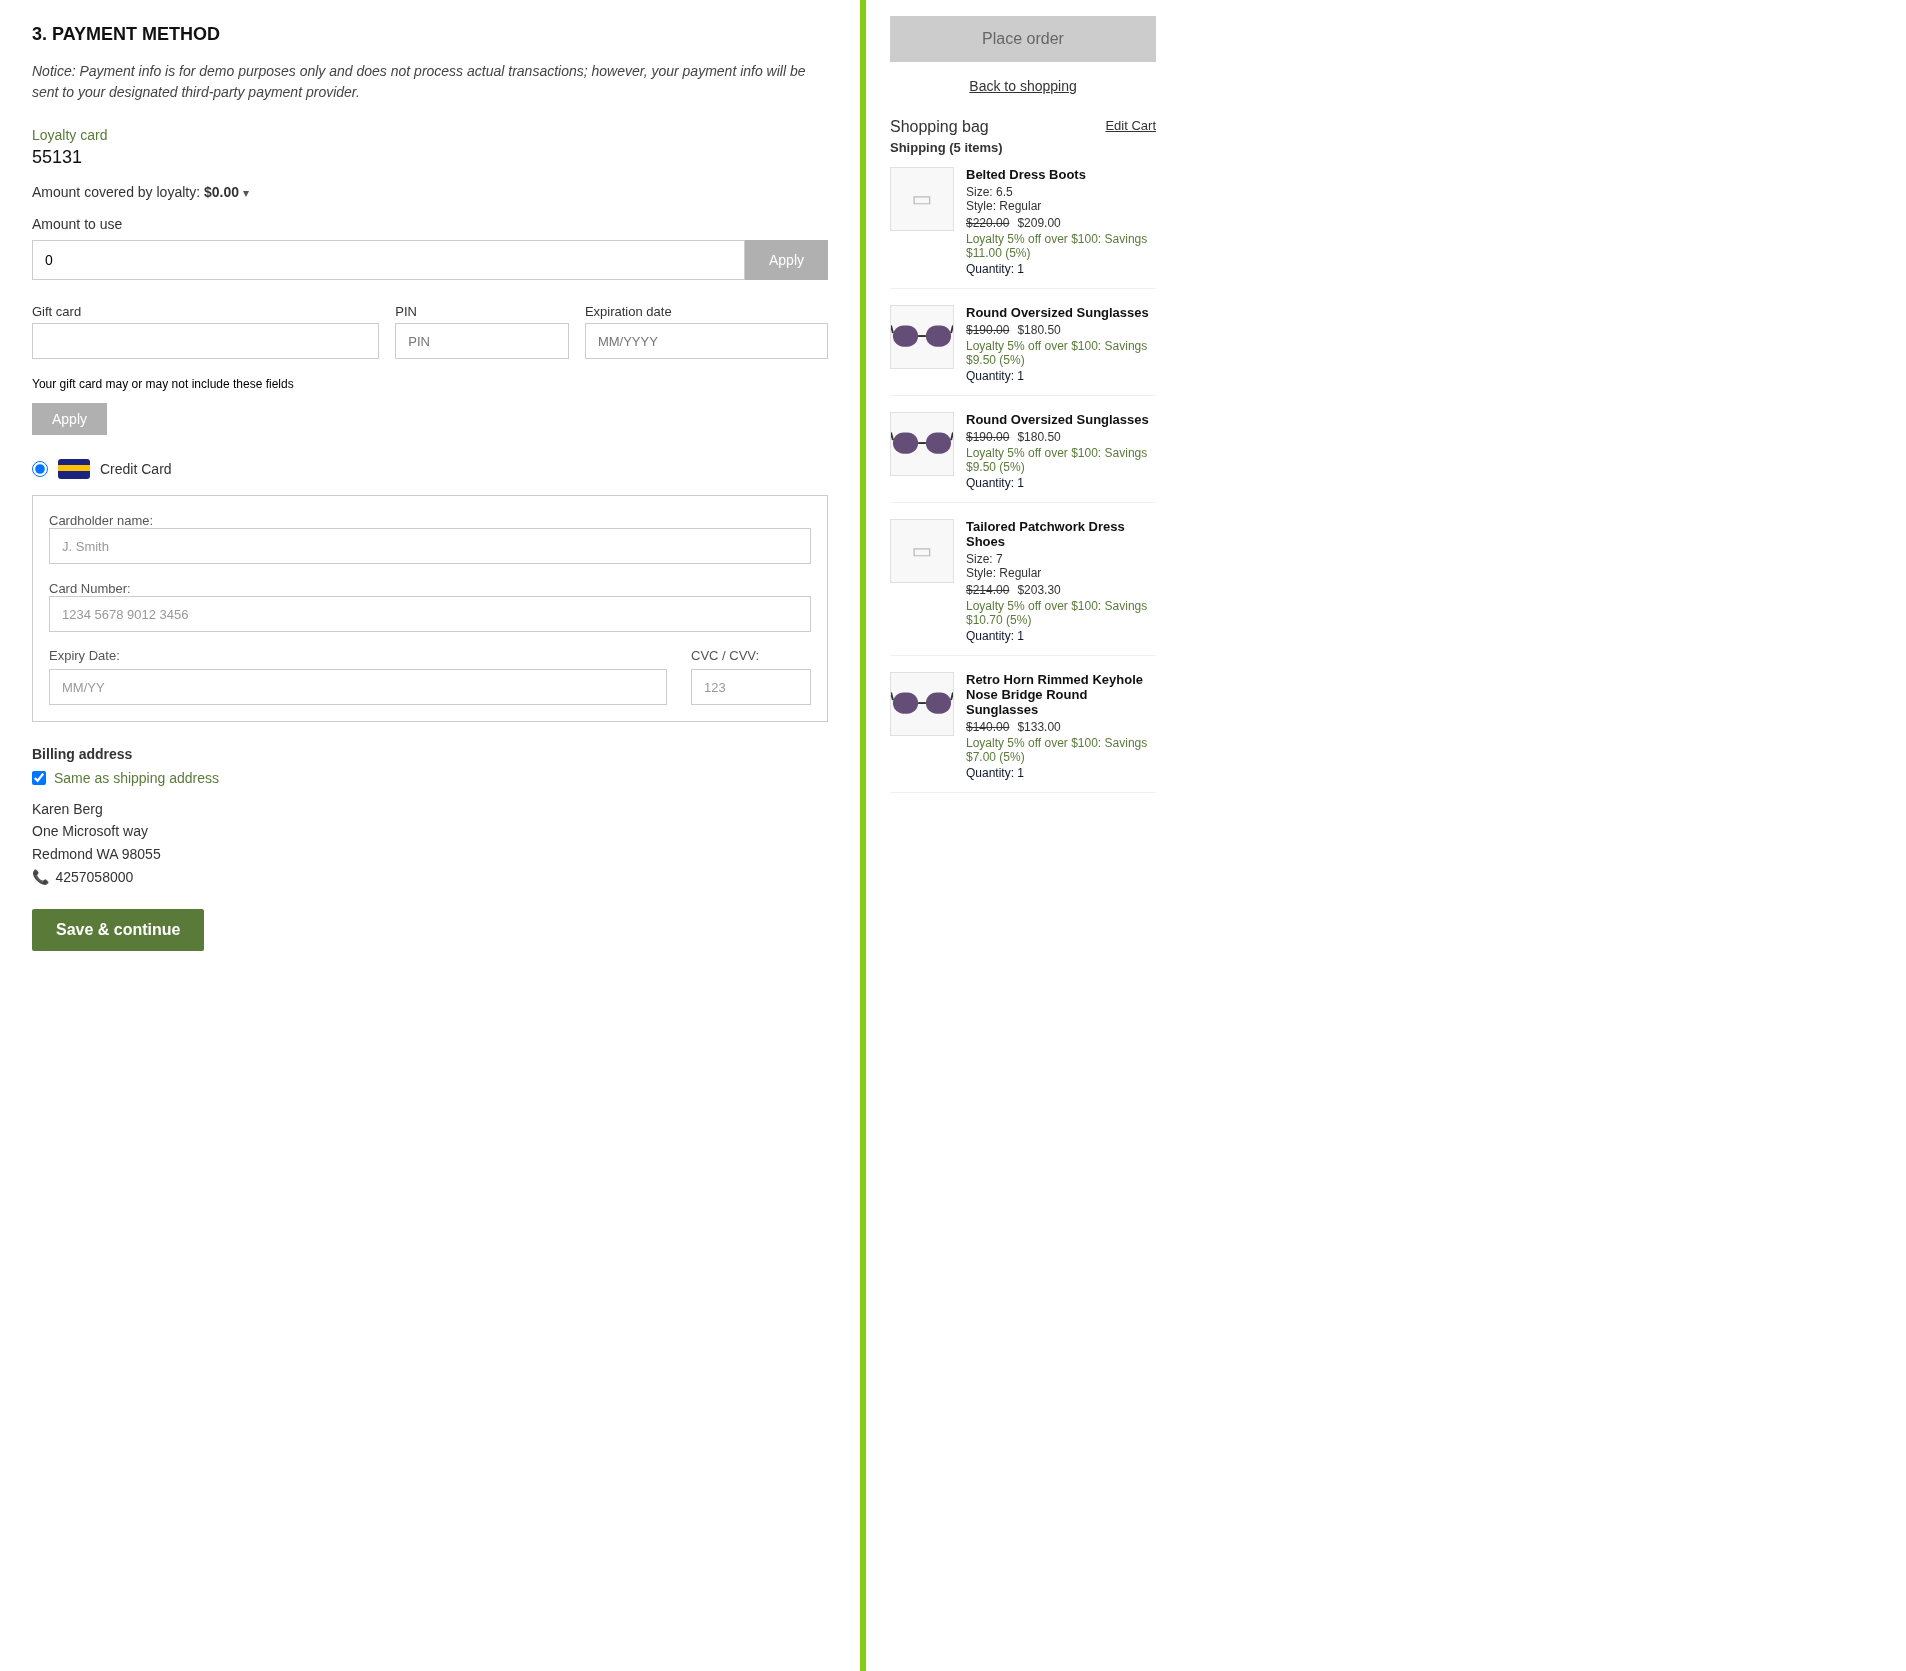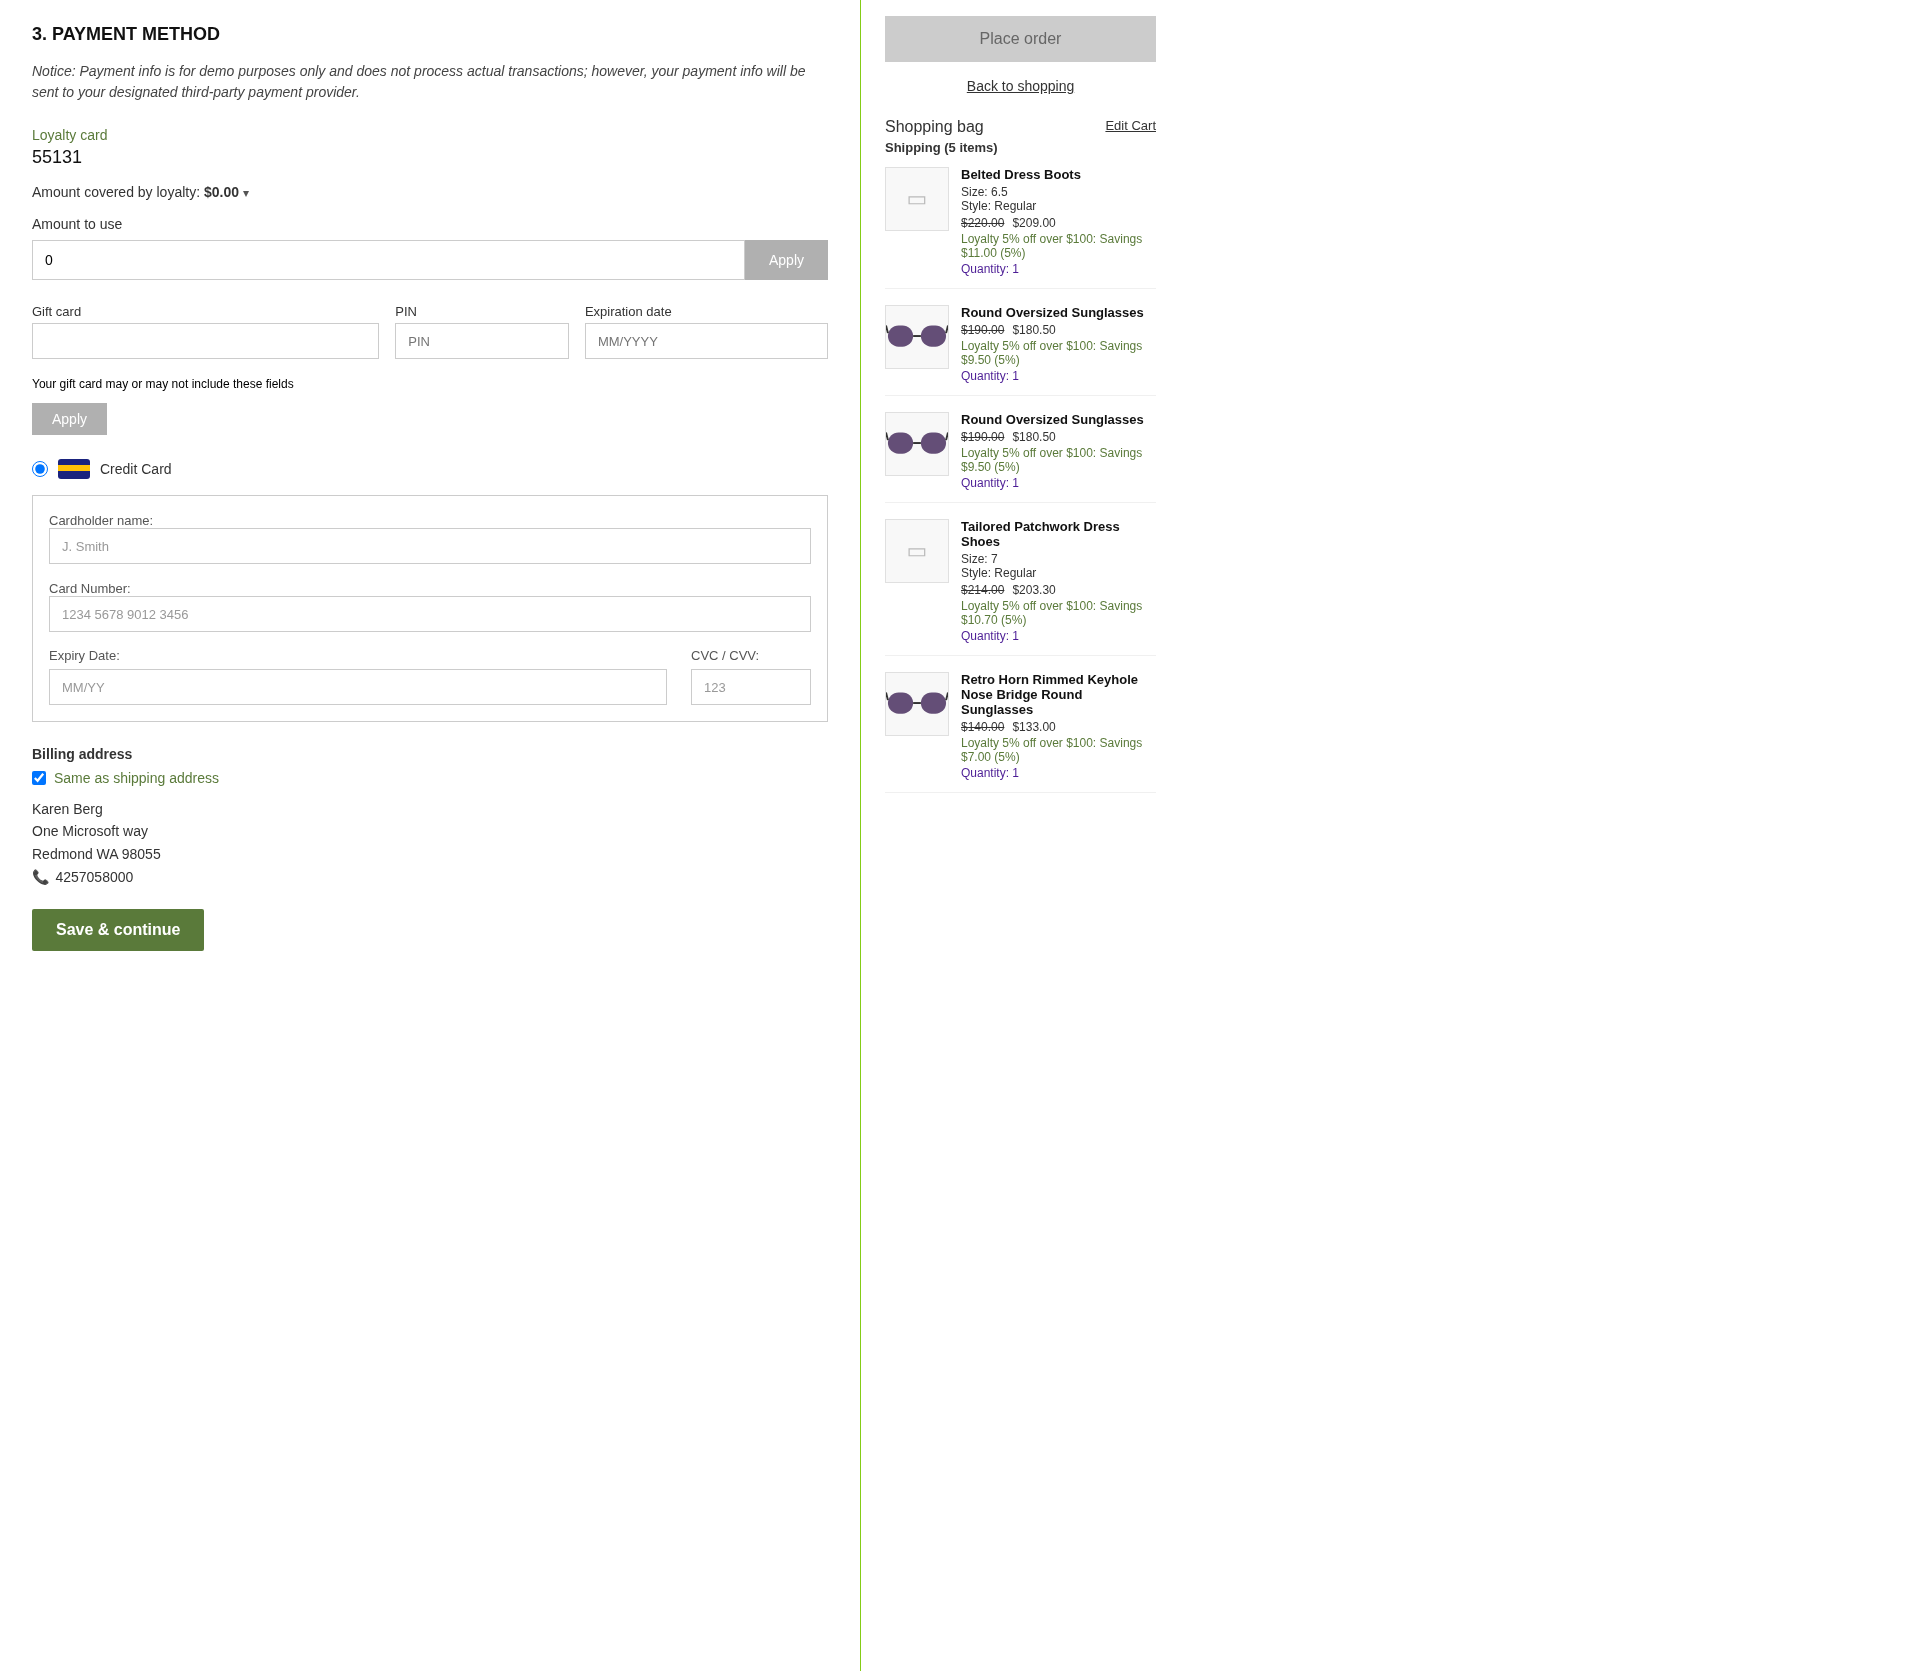--- a/index.html
+++ b/index.html
@@ -1,19 +1,19 @@
 <!DOCTYPE html>
 <html><head>
   <meta charset="utf-8">
   <style>
     * { box-sizing: border-box; margin: 0; padding: 0; }
     body { font-family: 'Segoe UI', Arial, sans-serif; font-size: 14px; color: #333; background: #fff; }
     .page-layout { display: flex; min-height: 100vh; }
     .main-content { flex: 1; padding: 24px 32px; max-width: 860px; }
-    .sidebar { width: 320px; min-width: 280px; padding: 16px 24px; border-left: 1px solid #84cc16; }
+    .sidebar { width: 320px; min-width: 280px; padding: 16px 24px; border-left: 6px solid #84cc16; }
 
     
     .section-title { font-size: 18px; font-weight: bold; margin-bottom: 16px; color: #111; }
 
     
     .notice-text { font-style: italic; color: #444; margin-bottom: 24px; line-height: 1.5; }
 
     
     .loyalty-label { color: #5a7a3a; font-size: 14px; margin-bottom: 4px; }
     .loyalty-number { font-size: 18px; margin-bottom: 16px; color: #111; }
@@ -83,21 +83,21 @@
     .cart-item { display: flex; gap: 12px; margin-bottom: 16px; padding-bottom: 12px; border-bottom: 1px solid #f0f0f0; }
     .item-image { width: 64px; height: 64px; border: 1px solid #e0e0e0; display: flex; align-items: center; justify-content: center; flex-shrink: 0; background: #f8f8f8; }
     .item-details { flex: 1; }
     .item-name { font-weight: bold; font-size: 13px; color: #111; margin-bottom: 3px; }
     .item-size { font-size: 12px; color: #333; }
     .item-style { font-size: 12px; color: #333; }
     .price-row { display: flex; gap: 8px; margin-top: 3px; }
     .price-original { font-size: 12px; color: #333; text-decoration: line-through; }
     .price-sale { font-size: 12px; color: #333; }
     .loyalty-savings { font-size: 12px; color: #5a7a3a; margin-top: 2px; }
-    .item-qty { font-size: 12px; color: #4c1d95; margin-top: 2px; }
+    .item-qty { font-size: 12px; color: #0f172a; margin-top: 2px; }
 
     
     .sunglasses-img { width: 64px; height: 64px; }
   </style>
 </head>
 <body>
 
 <div class="page-layout">
 
   <div class="main-content">

